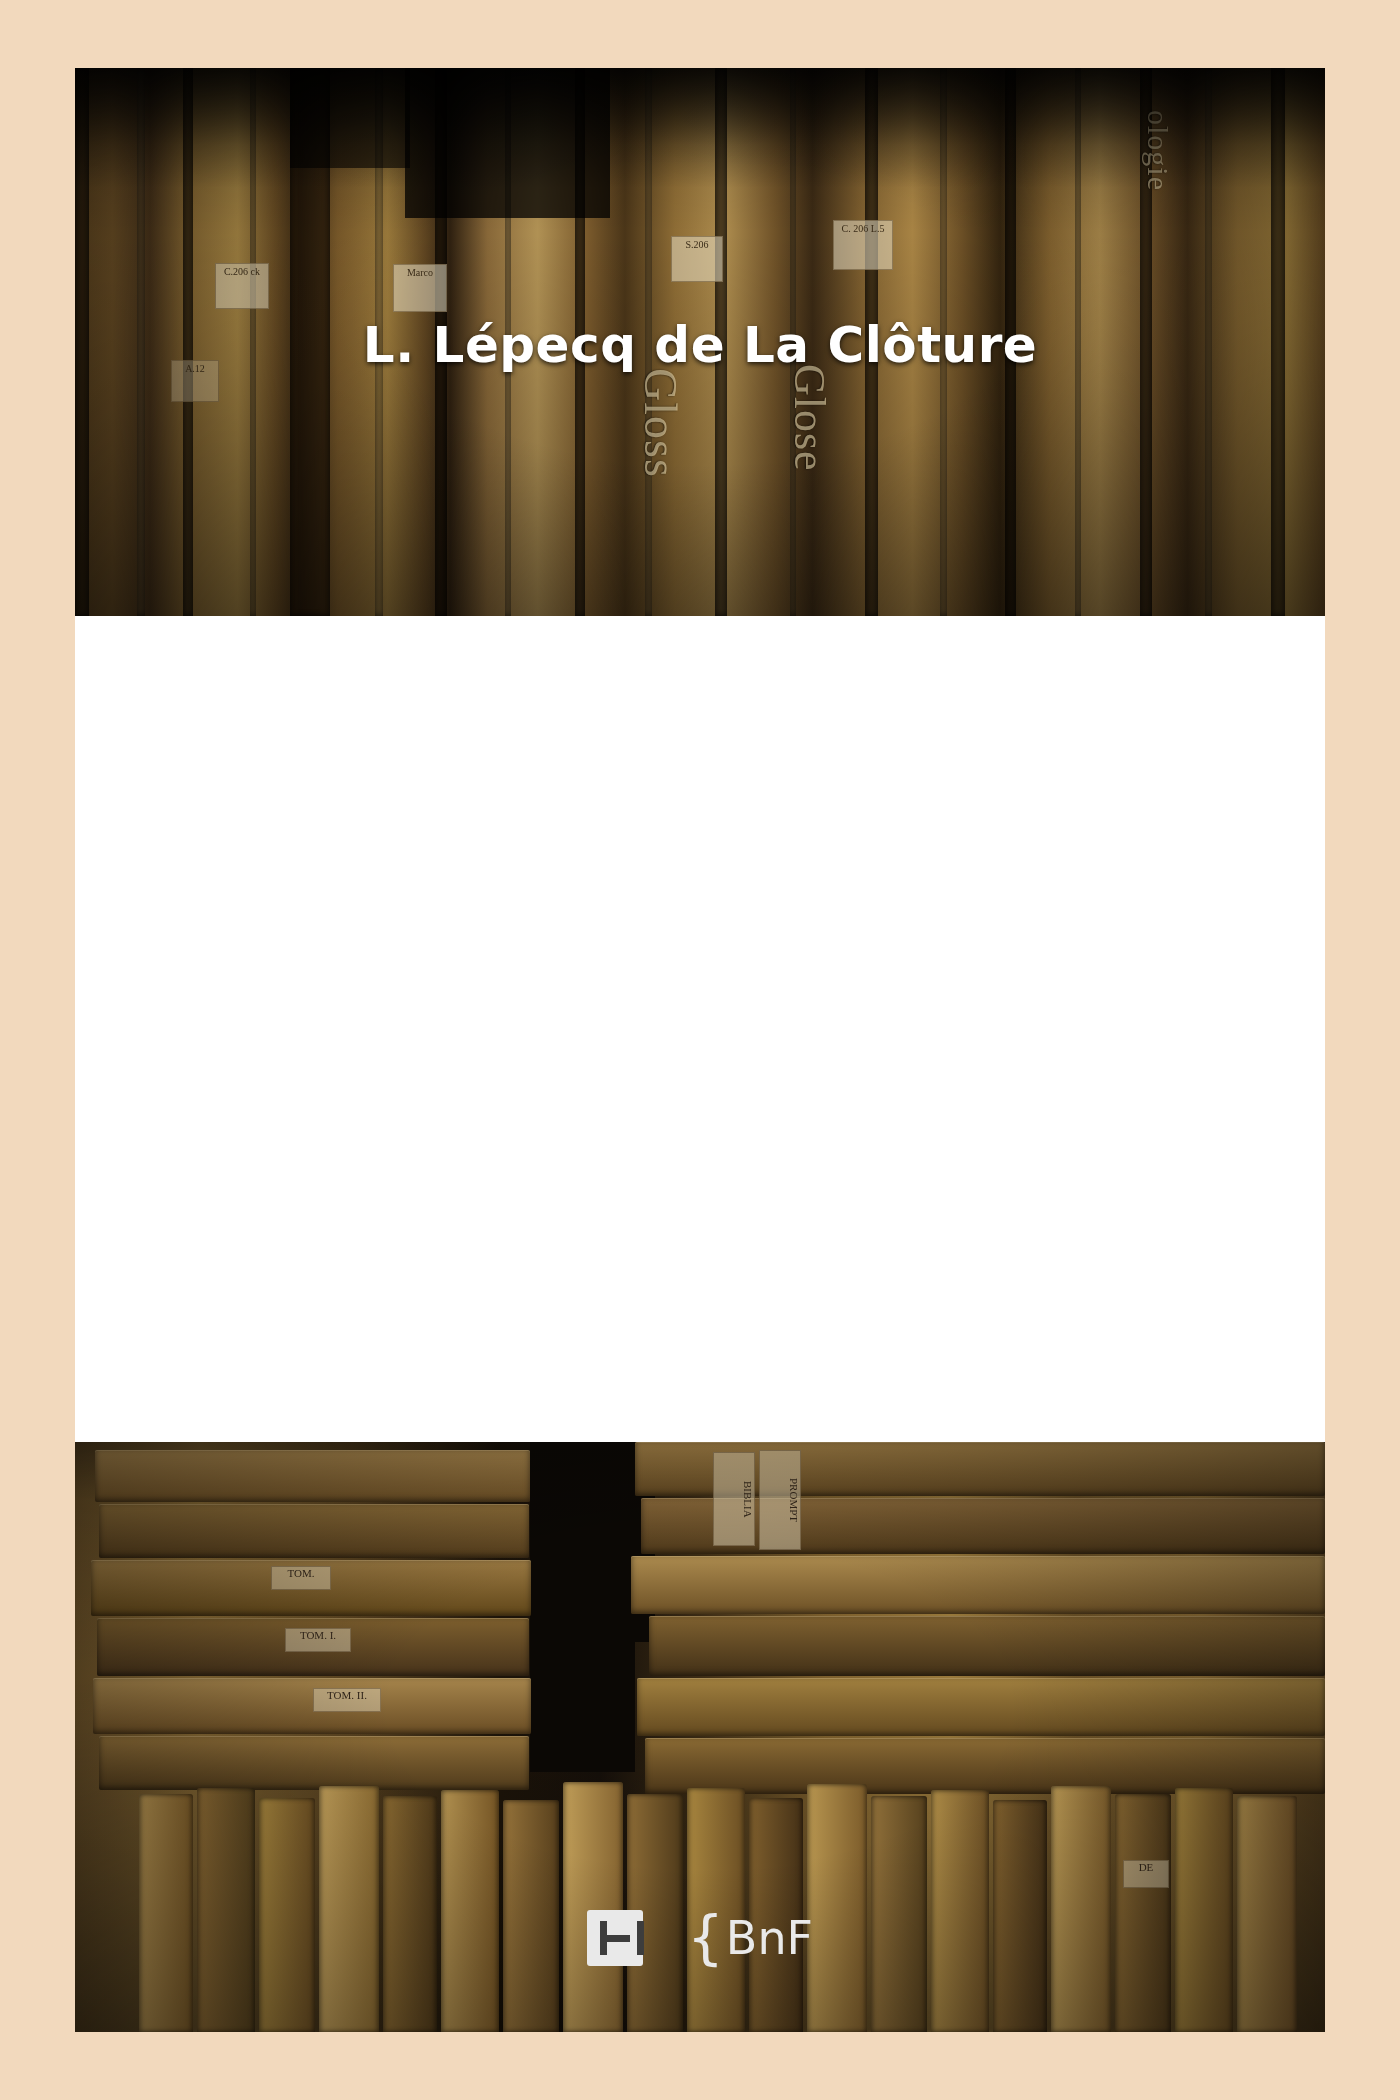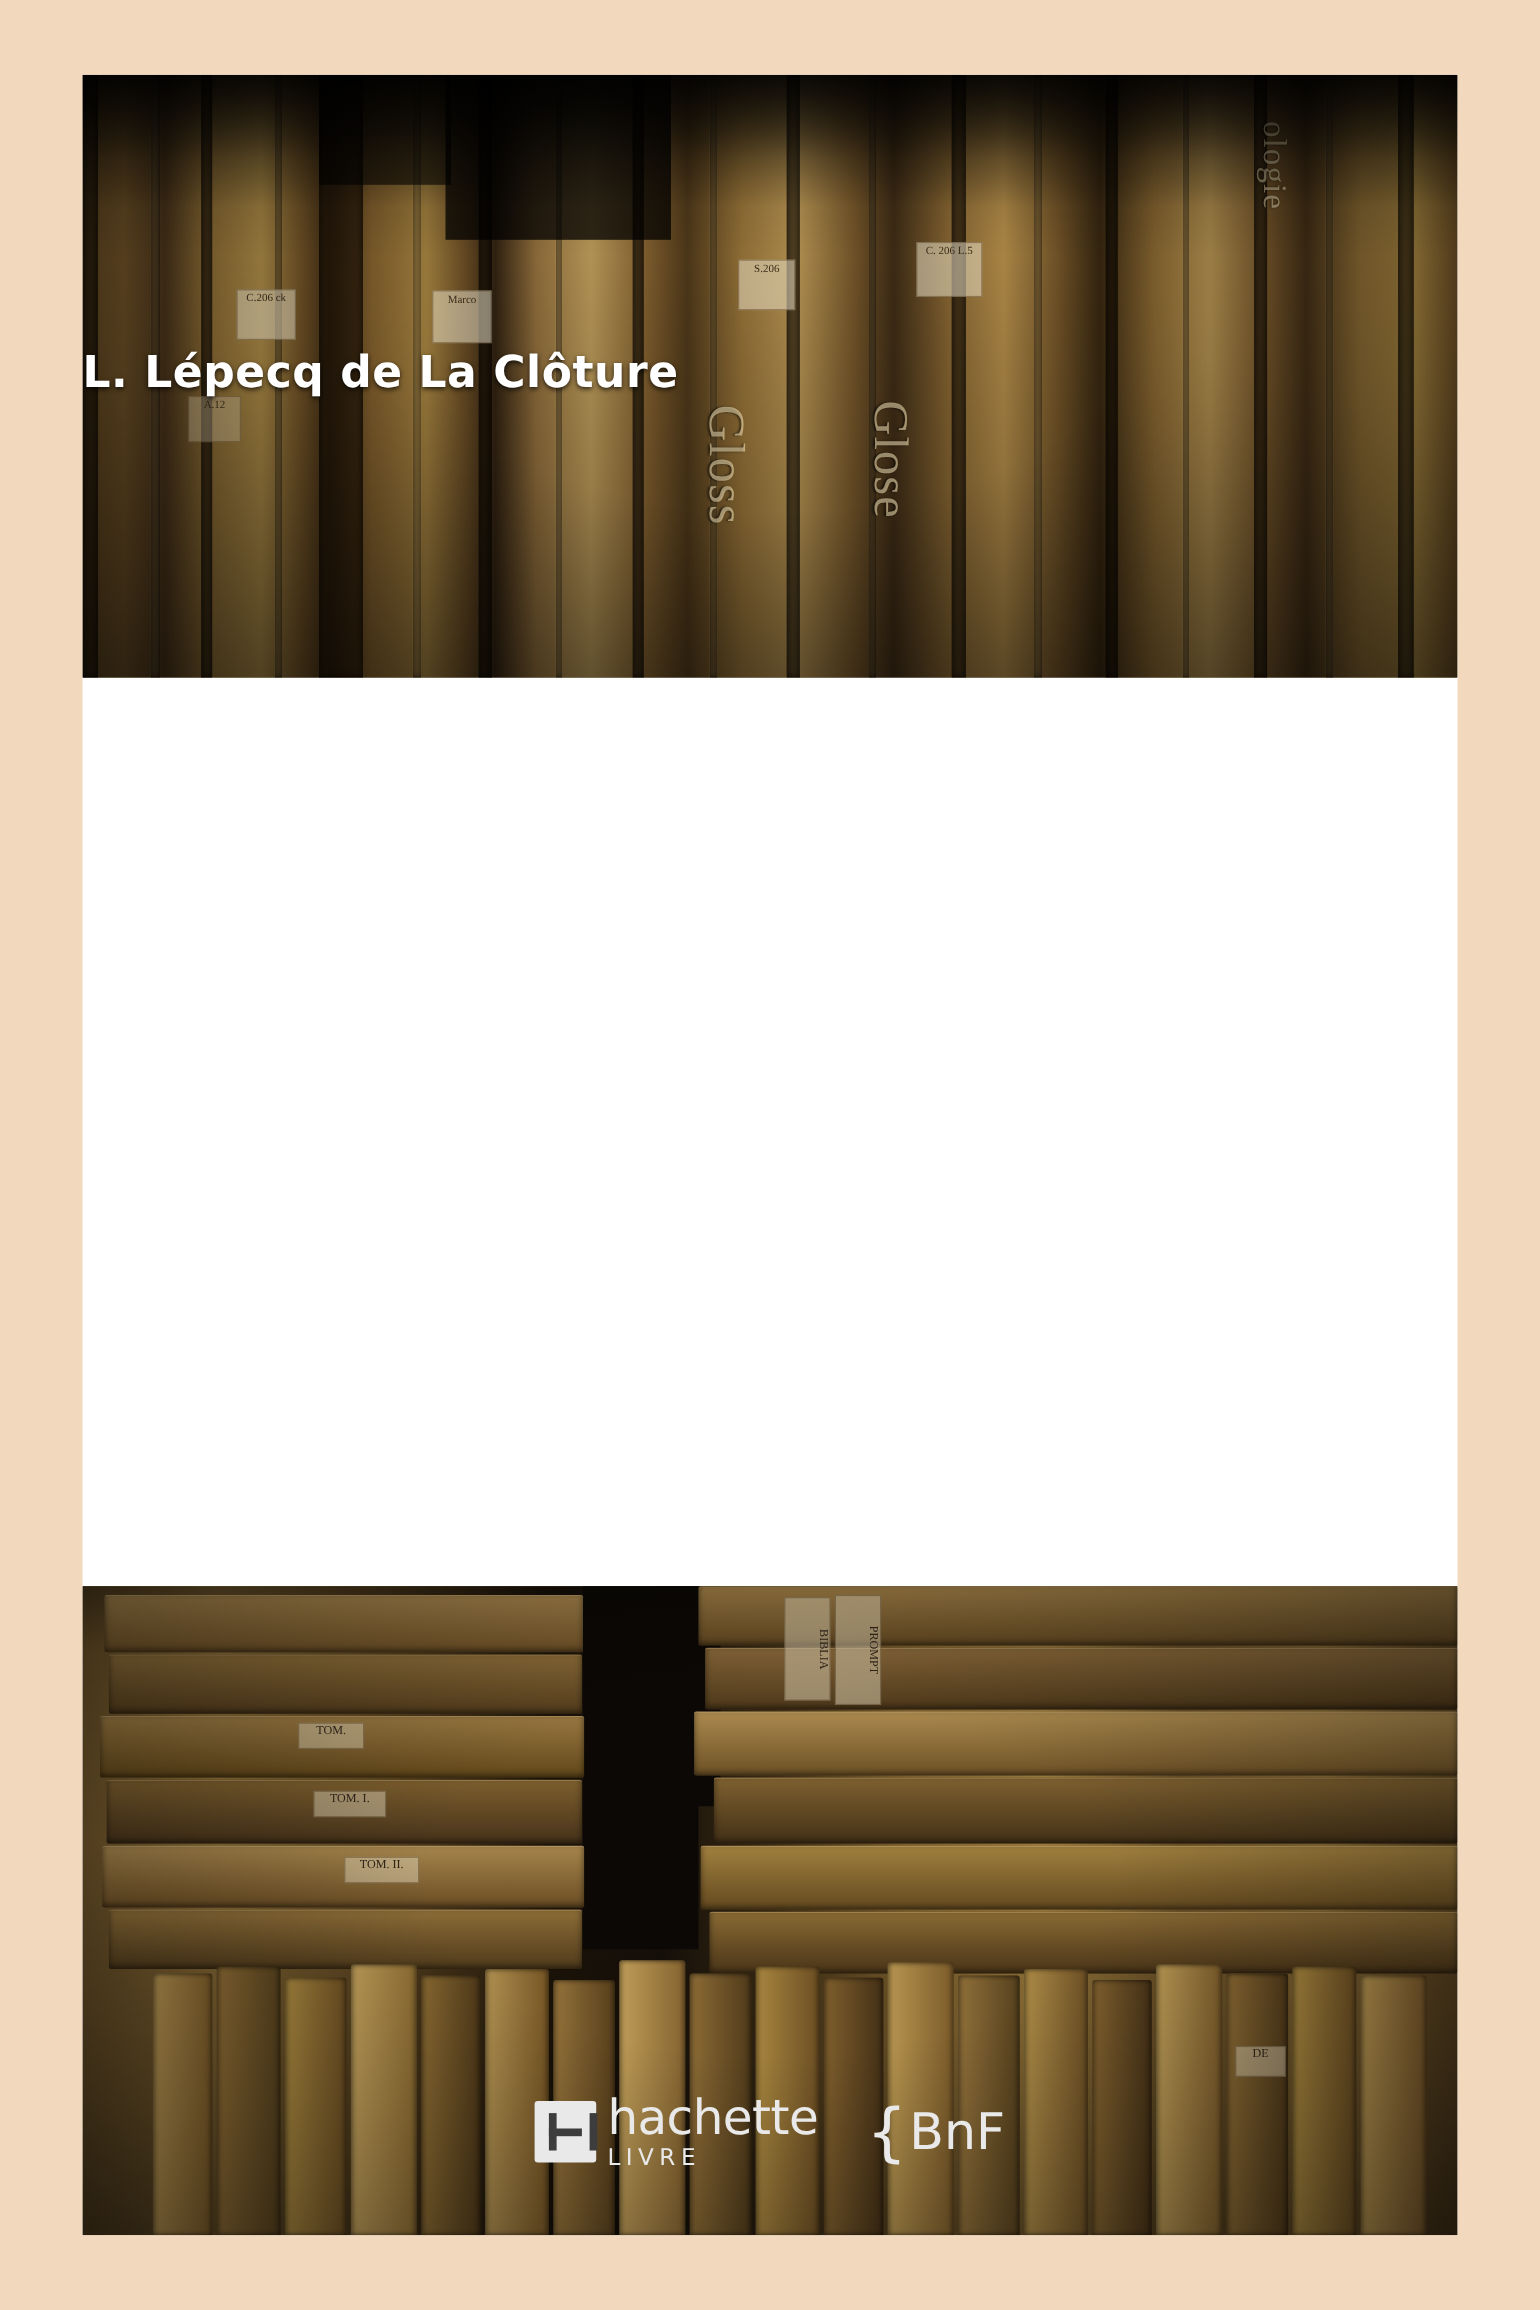--- a/index.html
+++ b/index.html
@@ -102,23 +102,23 @@
     position: absolute;
     background: rgba(0,0,0,0.75);
   }
 
   
   .author {
     position: absolute;
     left: 0;
     right: 0;
     top: 248px;
-    text-align: left;
+    text-align: center;
     color: #ffffff;
-    font-size: 40px;
+    font-size: 50px;
     font-weight: bold;
     letter-spacing: 0.5px;
     text-shadow: 0 2px 5px rgba(0,0,0,0.75);
     font-family: "DejaVu Sans", sans-serif;
   }
 
   
   .title-area {
     position: absolute;
     left: 0;
@@ -364,24 +364,20 @@
       <div class="vspine" style="left:1100px;width:58px;height:244px;background:linear-gradient(90deg,#a9883f,#6a4d22);"></div>
       <div class="vspine" style="left:1162px;width:60px;height:236px;background:linear-gradient(90deg,#b5934f,#78572a);"></div>
 
       <div class="hlabel" style="left:1048px;top:418px;width:44px;height:26px;">DE</div>
 
       <div class="vignette"></div>
 
       <div class="logos">
         <div class="hachette">
           <div class="hachette-mark"></div>
-          <div class="hachette-words">
-            <span class="h1t">hachette</span>
-            <span class="h2t">LIVRE</span>
-          </div>
         </div>
         <div class="bnf">
           <span class="brace">{</span>
           <span>BnF</span>
         </div>
       </div>
     </div>
 
   </div>
 </div>

